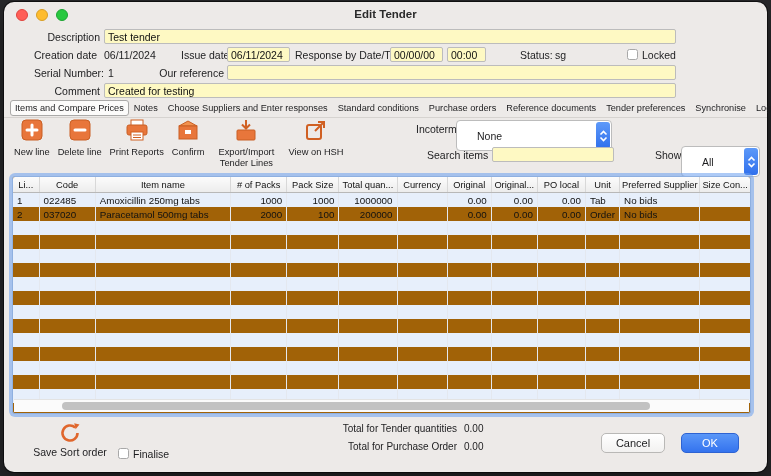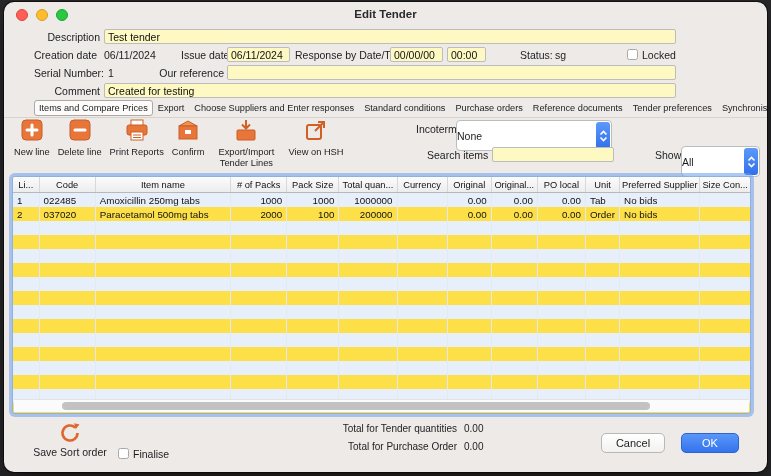--- a/index.html
+++ b/index.html
@@ -23,34 +23,34 @@
   .tl.yellow{left:32px;background:#febc2e;border:1px solid #d89e24;}
   .tl.green{left:52px;background:#28c840;border:1px solid #1da433;}
   
   .lbl{position:absolute;font-size:10.5px;white-space:nowrap;color:#1d1d1f;}
   .lbl.r{text-align:right;}
   .inp{position:absolute;height:15px;border:1px solid #bcbcbc;background:#fef9c3;
     font:10.5px "Liberation Sans",sans-serif;padding:0 3px;border-radius:2px;box-sizing:border-box;color:#111;}
   .static{position:absolute;font-size:10.5px;white-space:nowrap;color:#1d1d1f;}
   .checkbox{position:absolute;width:11px;height:11px;background:#fff;border:1px solid #a8a8a8;border-radius:2.5px;box-sizing:border-box;}
   
-  .tabbar{position:absolute;left:6px;top:97px;right:4px;height:17px;display:flex;align-items:center;margin-left:24px;}
+  .tabbar{position:absolute;left:6px;top:97px;right:4px;height:17px;display:flex;align-items:center;}
   .tab{font-size:9.2px;padding:2px 4px;white-space:nowrap;border:1px solid transparent;border-radius:3px;}
   .tab.active{background:#fcfbfa;border:1px solid #aaa9a8;}
   .tabline{position:absolute;left:0;right:0;top:115px;border-top:1px solid #d6d3d0;}
   
   .tools{position:absolute;left:10px;top:117px;display:flex;gap:8px;align-items:flex-start;}
   .tool{display:flex;flex-direction:column;align-items:center;}
   .tool .cap{font-size:9.3px;margin-top:2px;text-align:center;line-height:1.15;max-width:68px;}
   .dropdown{position:absolute;height:31px;background:#fff;border:1px solid #bcbcbc;border-radius:4px;box-sizing:border-box;
-    font-size:10.5px;display:flex;align-items:center;padding-left:0;}
+    font-size:10.5px;display:flex;align-items:center;padding-left:20px;}
   .stepper{position:absolute;right:1px;top:1px;bottom:1px;width:14px;border-radius:3px;
     background:linear-gradient(#5d99f9,#3070ec);display:flex;align-items:center;justify-content:center;}
   
-  .table-wrap{position:absolute;left:8px;top:174px;width:739px;height:238px;background:#fde047;
+  .table-wrap{position:absolute;left:8px;top:174px;width:739px;height:238px;background:#a16207;
     border:1px solid #8fb0e0;border-radius:3px;box-sizing:border-box;overflow:hidden;
     box-shadow:0 0 0 3px rgba(106,159,238,.55);}
   table{border-collapse:collapse;table-layout:fixed;width:100%;}
   th{font-size:9.3px;font-weight:normal;color:#111;background:linear-gradient(#fcfcfc,#ececec);
     border-bottom:1px solid #b8b8b8;border-right:1px solid #d8d8d8;height:15px;padding:0 2px;
     white-space:nowrap;overflow:hidden;text-align:center;}
   th:last-child{border-right:none;}
   td{font-size:9.8px;color:#111;height:14px;padding:0 4px;border-right:1px solid #e4e8ef;
     white-space:nowrap;overflow:hidden;}
   td:last-child{border-right:none;}
@@ -96,21 +96,21 @@
   <span class="lbl" style="left:30px;top:65px;">Serial Number:</span>
   <span class="static" style="left:104px;top:65px;">1</span>
   <span class="lbl r" style="left:152px;top:65px;width:68px;">Our reference</span>
   <input class="inp" style="left: 223px; top: 63px; width: 449px;" value="">
 
   <span class="lbl r" style="left:28px;top:83px;width:68px;">Comment</span>
   <input class="inp" style="left: 100px; top: 81px; width: 572px;" value="Created for testing">
 
   <div class="tabbar">
       <div class="tab active">Items and Compare Prices</div>
-      <div class="tab">Export</div>
+      <div class="tab">Notes</div>
       <div class="tab">Choose Suppliers and Enter responses</div>
       <div class="tab">Standard conditions</div>
       <div class="tab">Purchase orders</div>
       <div class="tab">Reference documents</div>
       <div class="tab">Tender preferences</div>
       <div class="tab">Synchronise</div>
       <div class="tab">Log</div>
     </div>
   <div class="tabline"></div>
 

